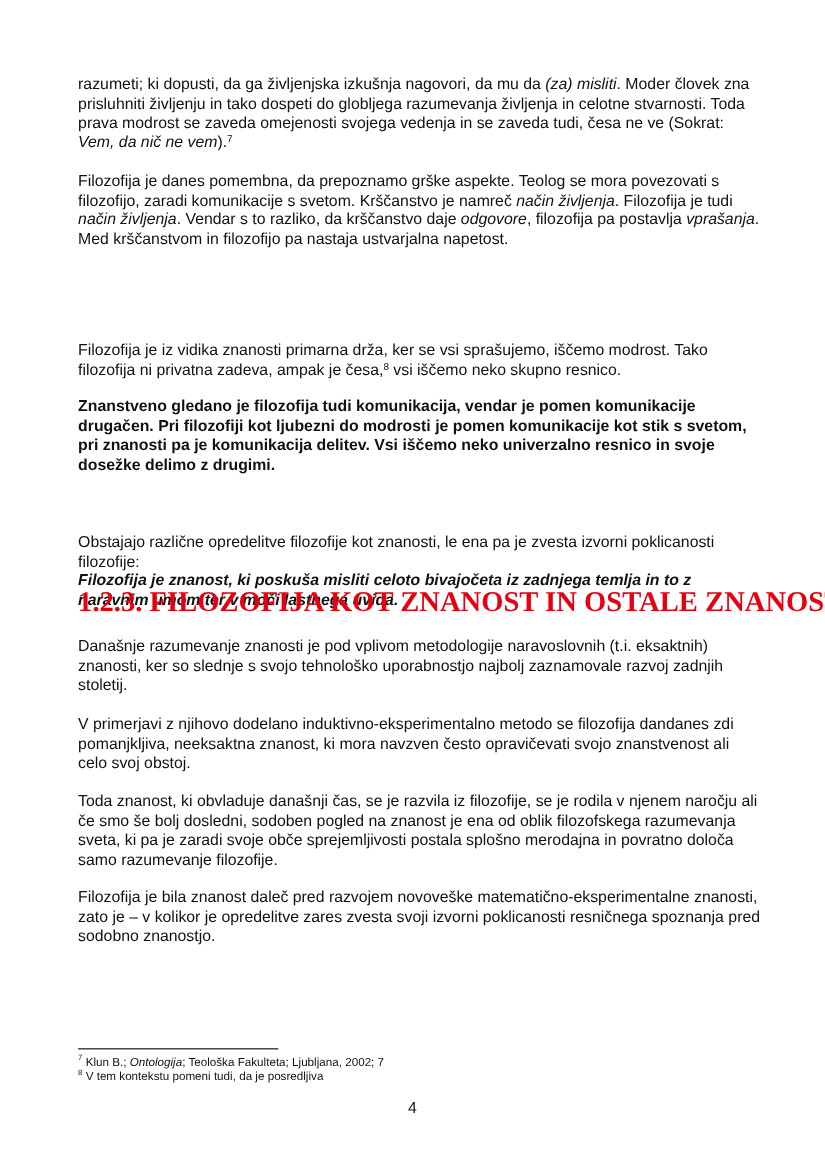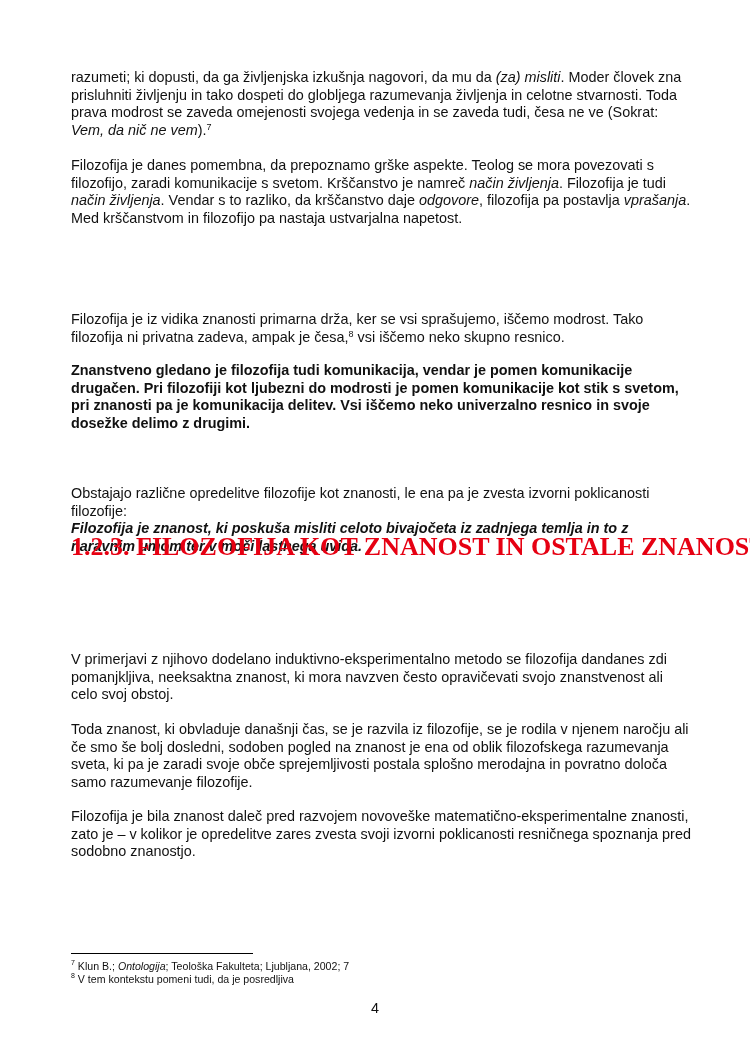--- a/index.html
+++ b/index.html
@@ -44,20 +44,21 @@
 
 
   <p class="p" style="top:311px;"><span>Filozofija je iz vidika znanosti primarna drža, ker se vsi sprašujemo, iščemo modrost. Tako filozofija ni privatna zadeva, ampak je česa,</span><sup>8</sup><span> vsi iščemo neko skupno resnico.</span></p>
 
   <p class="p" style="top:362px;font-weight:bold;">Znanstveno gledano je filozofija tudi komunikacija, vendar je pomen komunikacije drugačen. Pri filozofiji kot ljubezni do modrosti je pomen komunikacije kot stik s svetom, pri znanosti pa je komunikacija delitev. Vsi iščemo neko univerzalno resnico in svoje dosežke delimo z drugimi.</p>
 
   <p class="p" style="top:462px;margin-top:23px;"><span>Obstajajo različne opredelitve filozofije kot znanosti, le ena pa je zvesta izvorni poklicanosti filozofije:</span><br><b>Filozofija je znanost, ki poskuša misliti celoto bivajočeta iz zadnjega temlja in to z naravnim umom ter v moči lastnega uvida.</b></p>
 
   <h2 class="h2 h-sub">1.2.3. FILOZOFIJA KOT ZNANOST IN OSTALE ZNANOSTI</h2>
 
+  <p class="p" style="top:580px;">Današnje razumevanje znanosti je pod vplivom metodologije naravoslovnih (t.i. eksaktnih) znanosti, ker so slednje s svojo tehnološko uporabnostjo najbolj zaznamovale razvoj zadnjih stoletij.</p>
 
   <p class="p" style="top:721px;">Toda znanost, ki obvladuje današnji čas, se je razvila iz filozofije, se je rodila v njenem naročju ali če smo še bolj dosledni, sodoben pogled na znanost je ena od oblik filozofskega razumevanja sveta, ki pa je zaradi svoje obče sprejemljivosti postala splošno merodajna in povratno določa samo razumevanje filozofije.</p>
 
   <p class="p" style="top:651px;">V primerjavi z njihovo dodelano induktivno-eksperimentalno metodo se filozofija dandanes zdi pomanjkljiva, neeksaktna znanost, ki mora navzven često opravičevati svojo znanstvenost ali celo svoj obstoj.</p>
 
   <p class="p" style="top:808px;">Filozofija je bila znanost daleč pred razvojem novoveške matematično-eksperimentalne znanosti, zato je – v kolikor je opredelitve zares zvesta svoji izvorni poklicanosti resničnega spoznanja pred sodobno znanostjo.</p>
 
   <div class="fn-rule"></div>
 
   <p class="fn" style="top:960px;"><sup>7</sup><span> Klun B.; </span><i>Ontologija</i><span>; Teološka Fakulteta; Ljubljana, 2002; 7</span></p>

